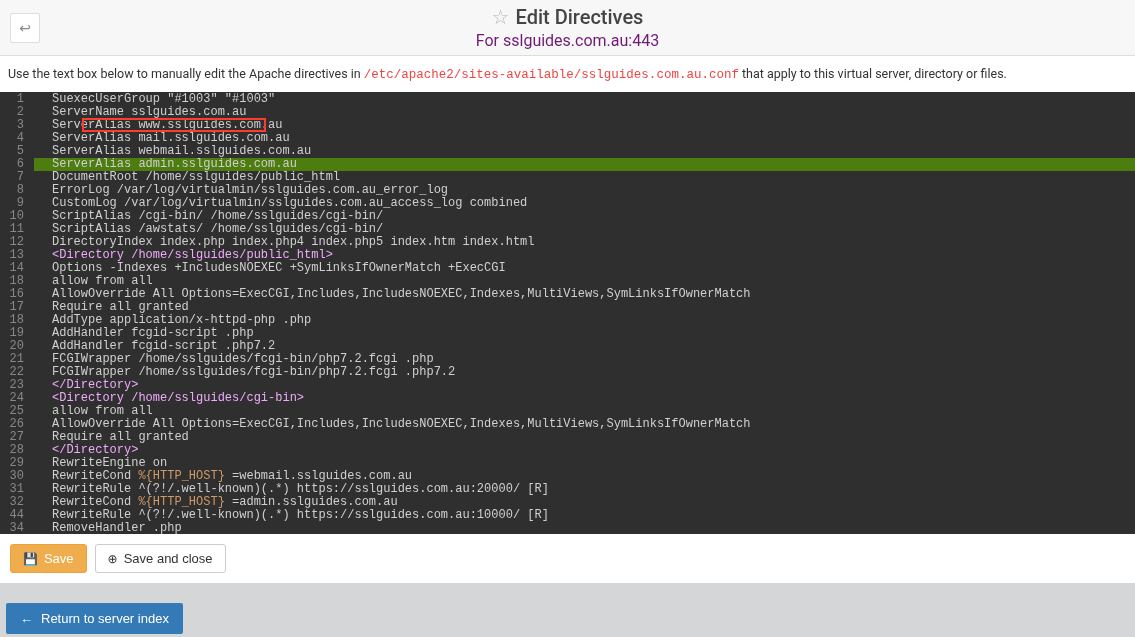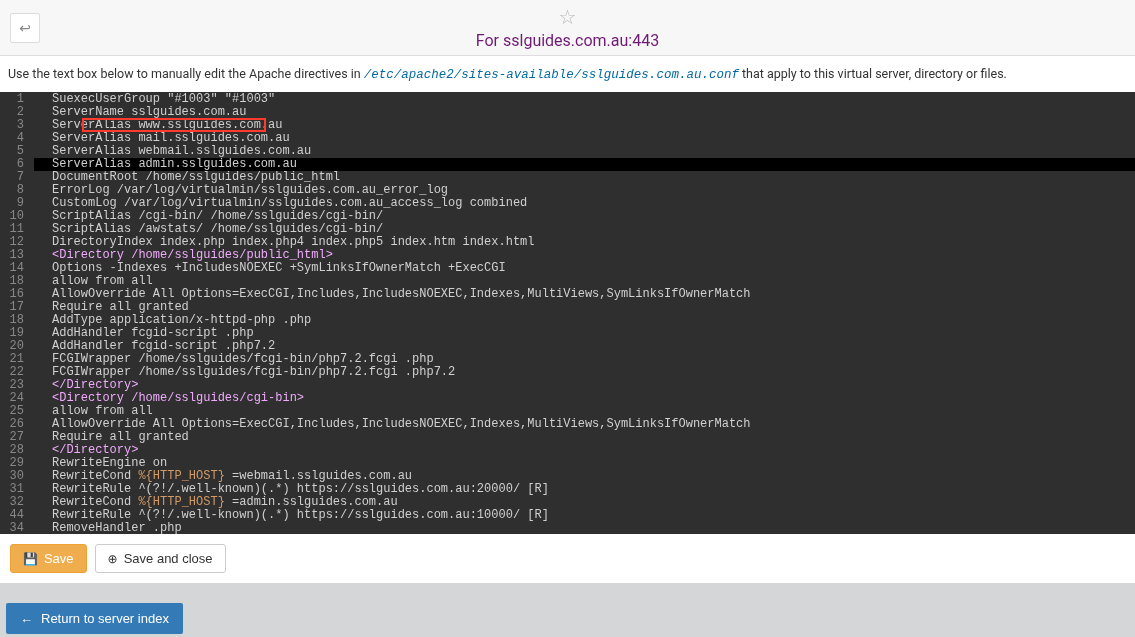--- a/index.html
+++ b/index.html
@@ -58,22 +58,21 @@
     margin-top: 2px;
   }
   .instruction {
     background: #fff;
     padding: 10px 8px;
     font-size: 12.5px;
     color: #333;
   }
   .instruction .path {
     font-family: "Courier New", monospace;
-    color: #0369a1;
-    font-style: italic;
+    color: #ef4444;
   }
   .editor {
     background: #2f2f2f;
     font-family: "Courier New", Consolas, monospace;
     font-size: 12px;
     line-height: 13px;
     color: #d0d0d0;
     display: flex;
     height: 442px;
     overflow: hidden;
@@ -92,21 +91,21 @@
     padding: 1px 0;
     flex: 1;
     white-space: pre;
   }
   .code .line {
     height: 13px;
     padding-left: 18px;
     position: relative;
   }
   .code .line.active {
-    background: #000000;
+    background: #4d7c0f;
   }
   .code .highlight-box {
     border: 2px solid #ff3b30;
     position: absolute;
     left: 48px;
     top: -1px;
     width: 184px;
     height: 14px;
     pointer-events: none;
   }
@@ -155,20 +154,21 @@
 </head>
 <body>
 
 <div class="topbar">
   <div class="back-btn">
     <span>↩</span>
   </div>
   <div class="title-block">
     <div class="title-row">
       <span class="star-icon">☆</span>
+      <span class="page-title">Edit Directives</span>
     </div>
     <div class="subtitle">For sslguides.com.au:443</div>
   </div>
 </div>
 
 <div class="instruction">
   <span>Use the text box below to manually edit the Apache directives in </span><span class="path">/etc/apache2/sites-available/sslguides.com.au.conf</span><span> that apply to this virtual server, directory or files.</span>
 </div>
 
 <div class="editor">

